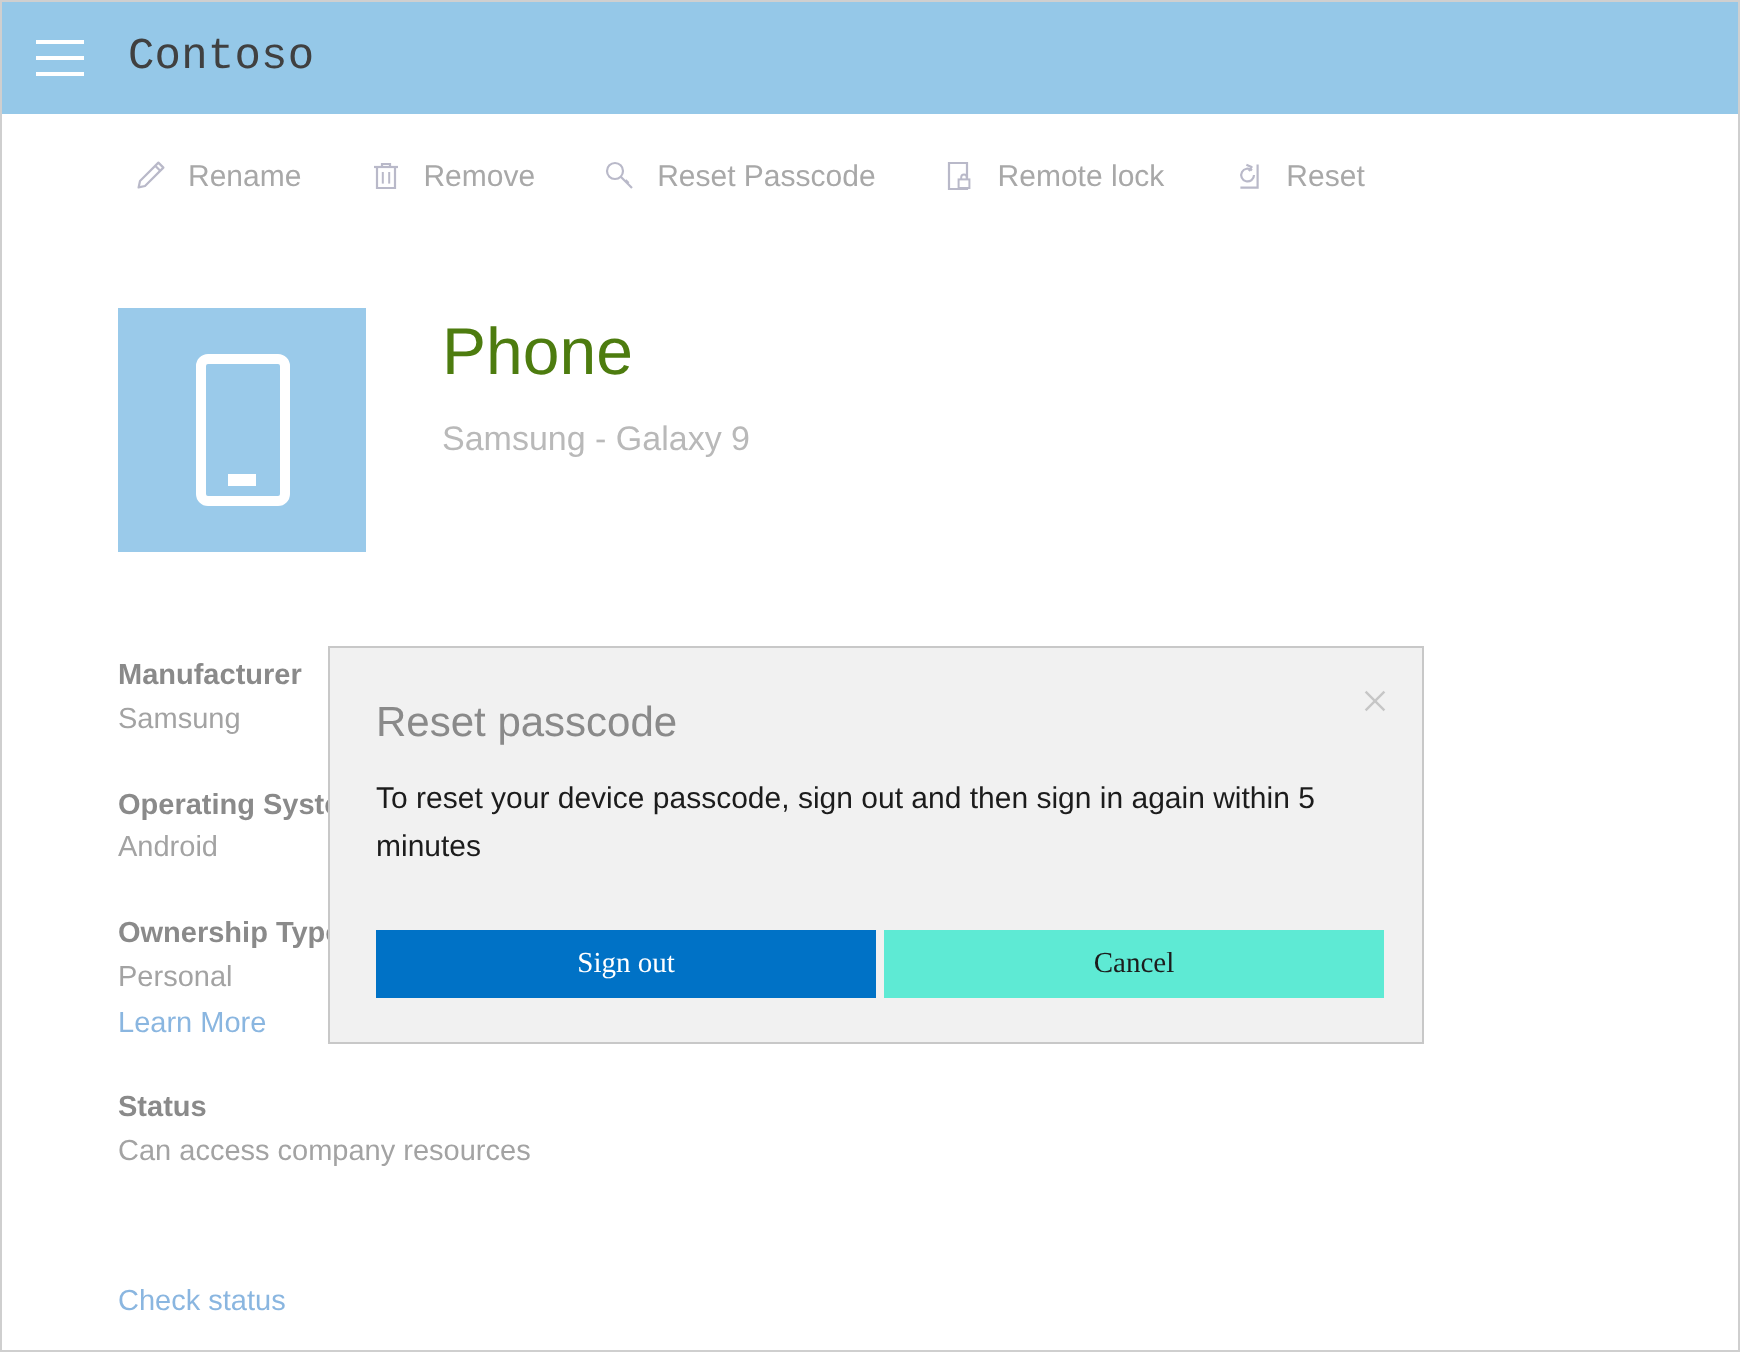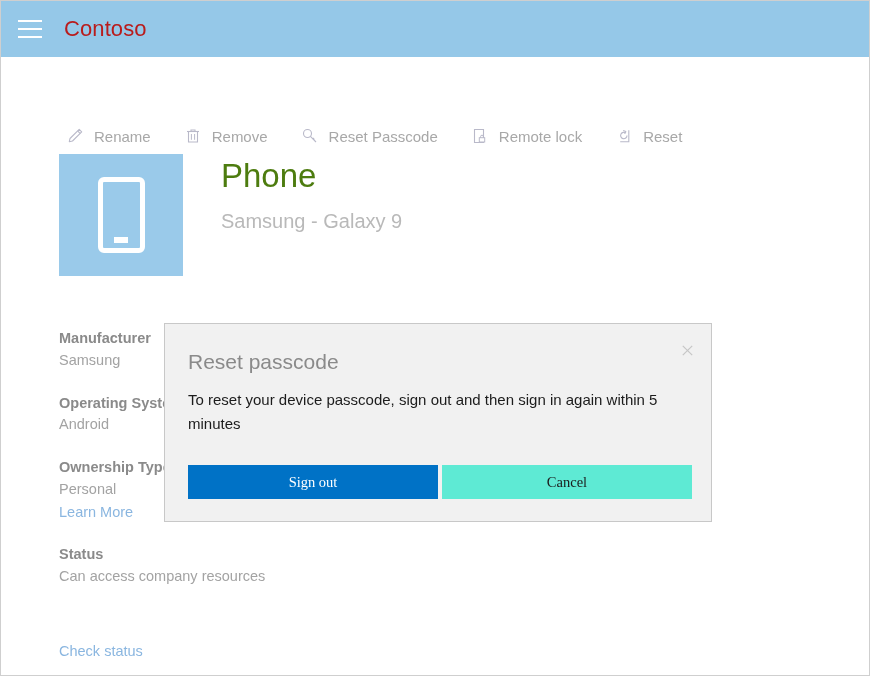--- a/index.html
+++ b/index.html
@@ -44,25 +44,26 @@
     cursor: pointer;
   }
   .hamburger span {
     display: block;
     height: 2px;
     width: 24px;
     background: #ffffff;
   }
   .brand {
     margin-left: 22px;
-    color: #b91c1c;
+    color: #404040;
     font-size: 22px;
     font-weight: 400;
     letter-spacing: 0.1px;
     line-height: 1;
+    font-family: Liberation Mono, monospace;
   }
   .search-wrap {
     position: absolute;
     left: 594px;
     top: 10px;
     width: 217px;
     height: 36px;
     background: #ffffff;
     border: 1px solid #e2e2e2;
     box-sizing: border-box;
@@ -97,21 +98,20 @@
   .cmdbar {
     position: absolute;
     left: 0;
     top: 56px;
     right: 0;
     height: 62px;
     display: flex;
     align-items: center;
     padding-left: 64px;
     box-sizing: border-box;
-    margin-top: 48px;
   }
   .cmd {
     display: flex;
     align-items: center;
     margin-right: 32px;
     cursor: pointer;
     user-select: none;
   }
   .cmd .ico {
     width: 20px;
@@ -169,21 +169,21 @@
   }
   .hero-title {
     font-size: 33px;
     font-weight: 400;
     color: #4d7c0f;
     line-height: 1;
     margin-top: 5px;
     white-space: nowrap;
   }
   .hero-sub {
-    font-size: 20px;
+    font-size: 17px;
     color: #b9b9b9;
     margin-top: 18px;
     white-space: nowrap;
   }
 
   
   .details {
     position: absolute;
     left: 58px;
     top: 327px;

